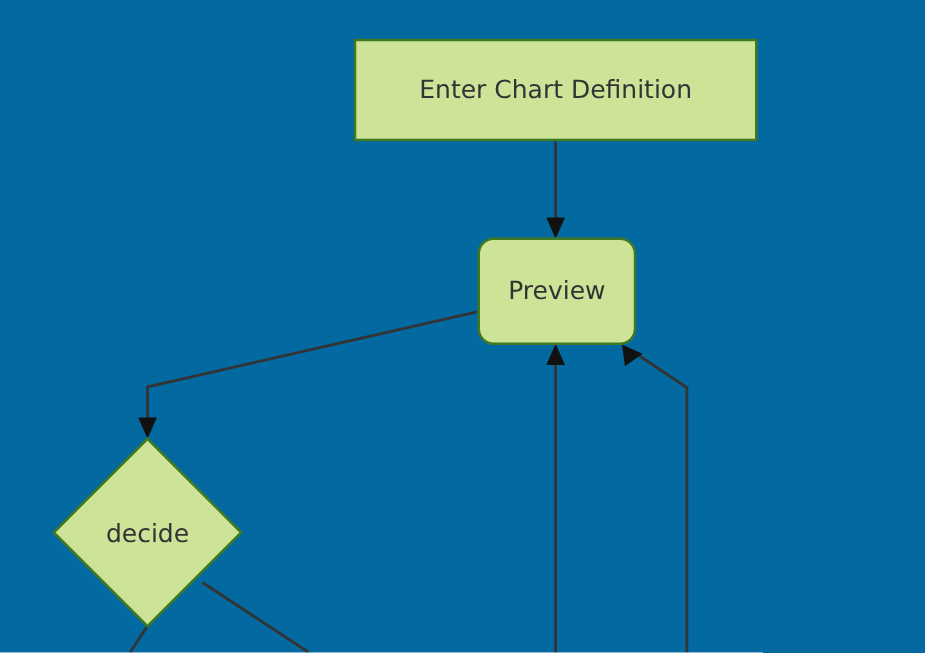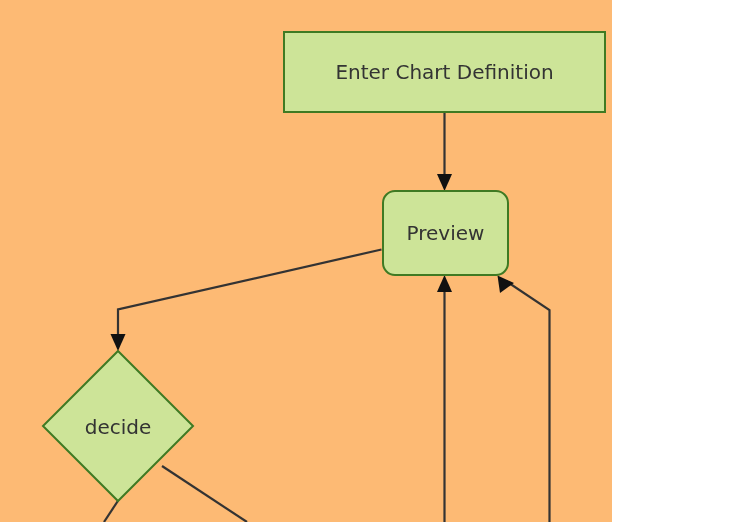--- a/index.html
+++ b/index.html
@@ -8,23 +8,23 @@
     background: #ffffff;
   }
   body {
     width: 740px;
     height: 522px;
     overflow: hidden;
     font-family: "DejaVu Sans", "Liberation Sans", sans-serif;
   }
   #flowchart-root {
     position: relative;
-    width: 612px;
+    width: 740px;
     height: 522px;
-    background: #fdba74;
+    background: #0369a1;
   }
   #flow-svg {
     position: absolute;
     left: 0;
     top: 0;
     width: 740px;
     height: 522px;
     display: block;
   }
   .node-label {

